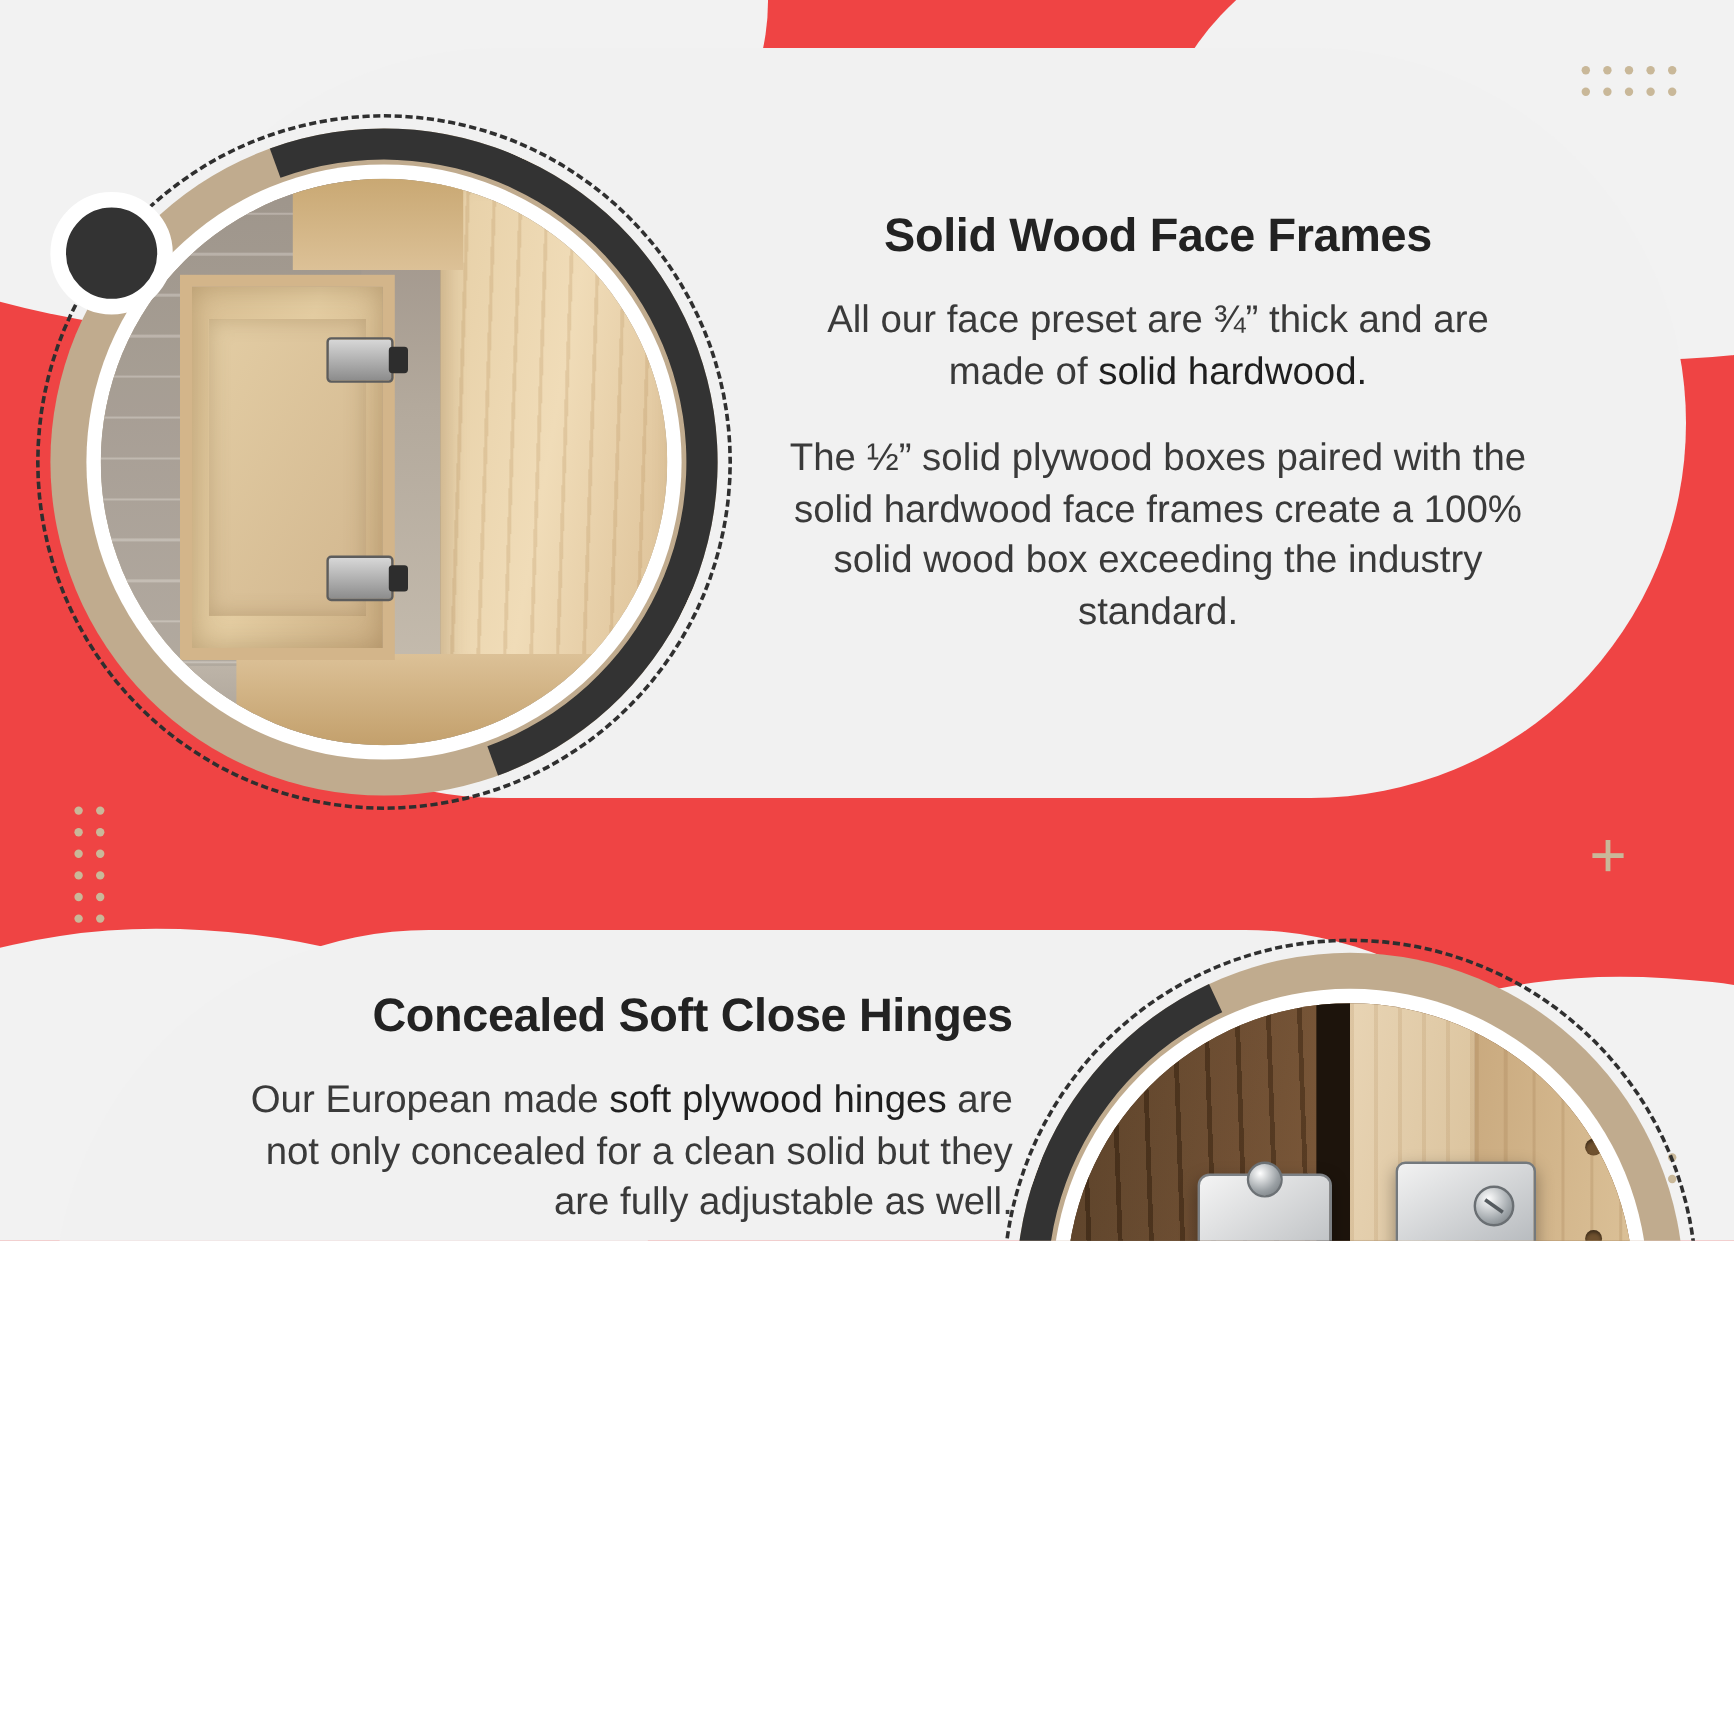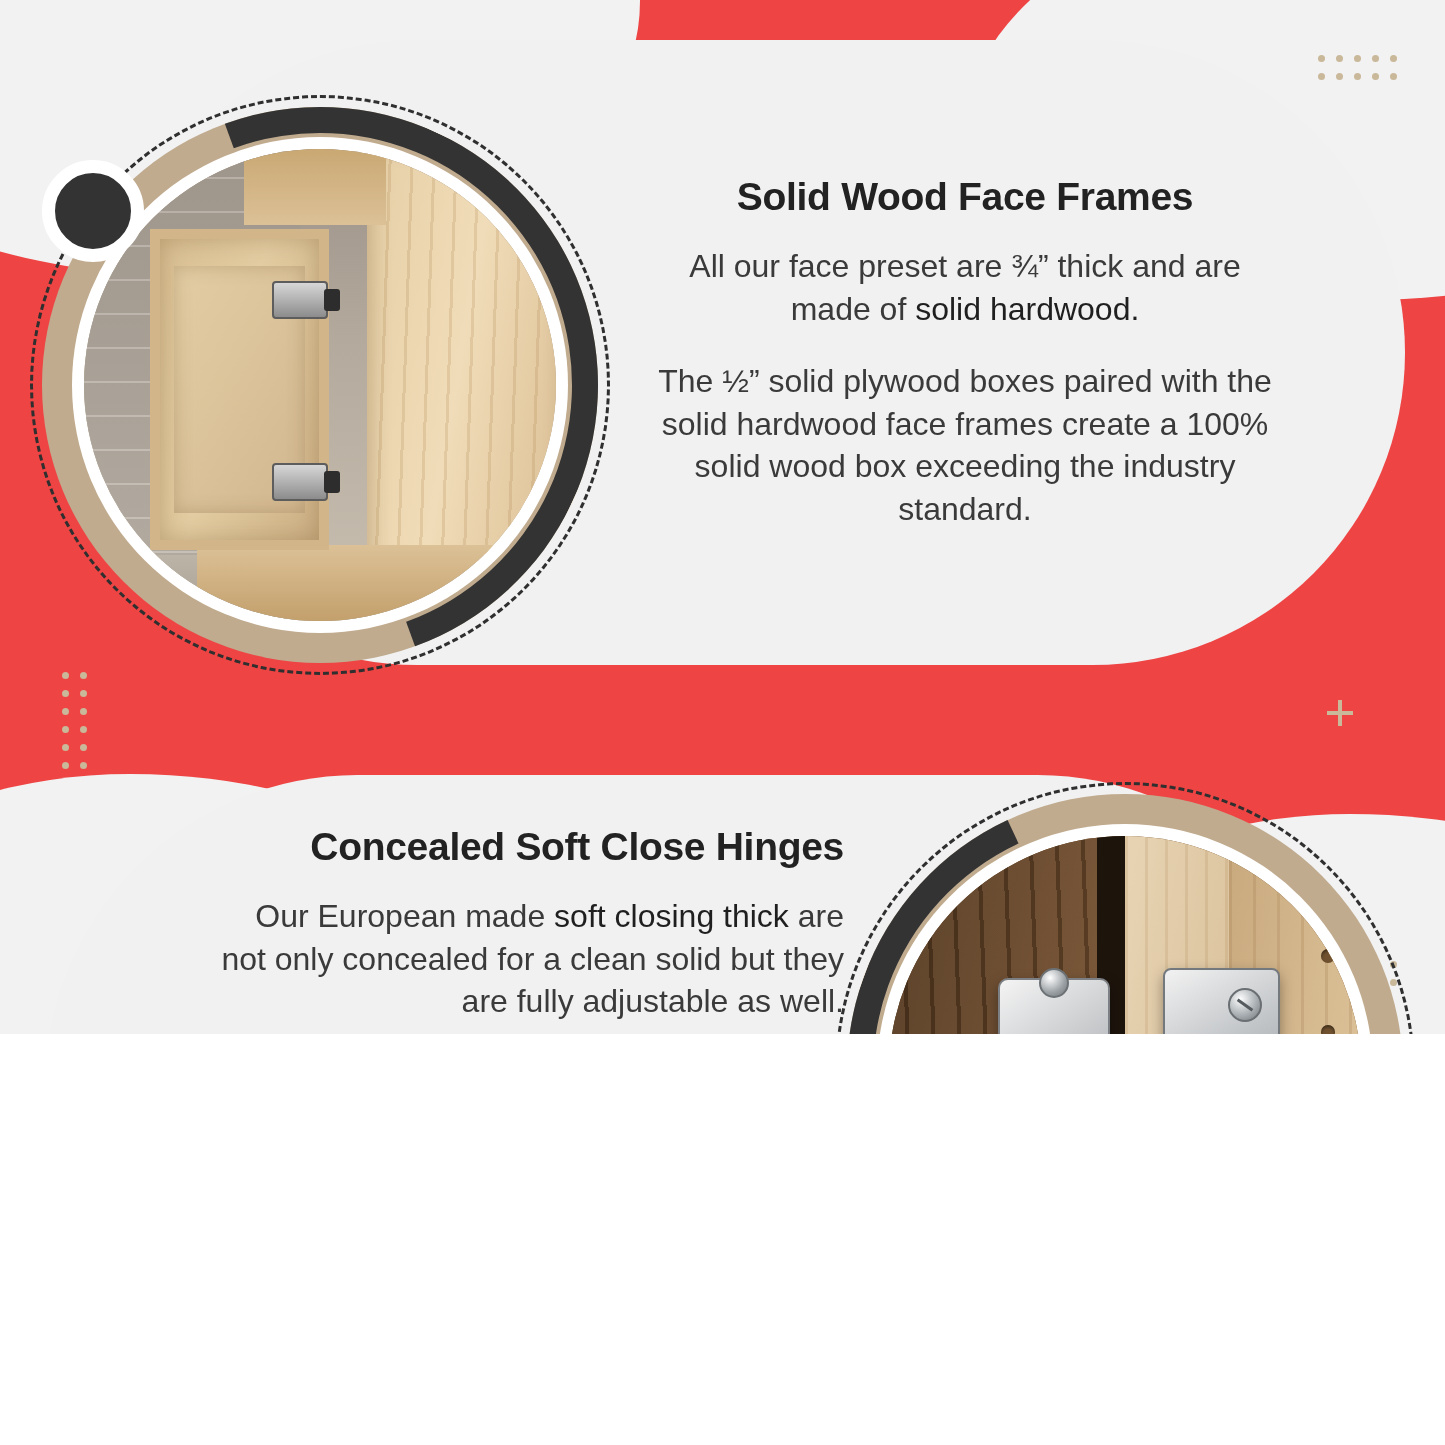--- a/index.html
+++ b/index.html
@@ -421,21 +421,21 @@
   <div class="text-block text-top">
     <h2 class="heading">Solid Wood Face Frames</h2>
     <p class="para"><span>All our face preset are ¾” thick and are made of </span><b>solid hardwood.</b></p>
     <p class="para">The ½” solid plywood boxes paired with the solid hardwood face frames create a 100% solid wood box exceeding the industry standard.</p>
   </div>
 
   <div class="panel panel-bottom"></div>
 
   <div class="text-block text-bottom">
     <h2 class="heading">Concealed Soft Close Hinges</h2>
-    <p class="para"><span>Our European made </span><b>soft closing thick</b><span> are not only concealed for a clean solid but they are fully adjustable as well.</span></p>
+    <p class="para"><span>Our European made </span><b>soft plywood hinges</b><span> are not only concealed for a clean solid but they are fully adjustable as well.</span></p>
   </div>
 
   <div class="photo-wrap photo-bottom">
     <div class="ring-dashed"></div>
     <div class="ring-tan"></div>
     <div class="ring-dark-arc"></div>
     <div class="ring-white"></div>
     <div class="photo-clip">
       <div class="img2">
         <div class="door-dark"></div>

